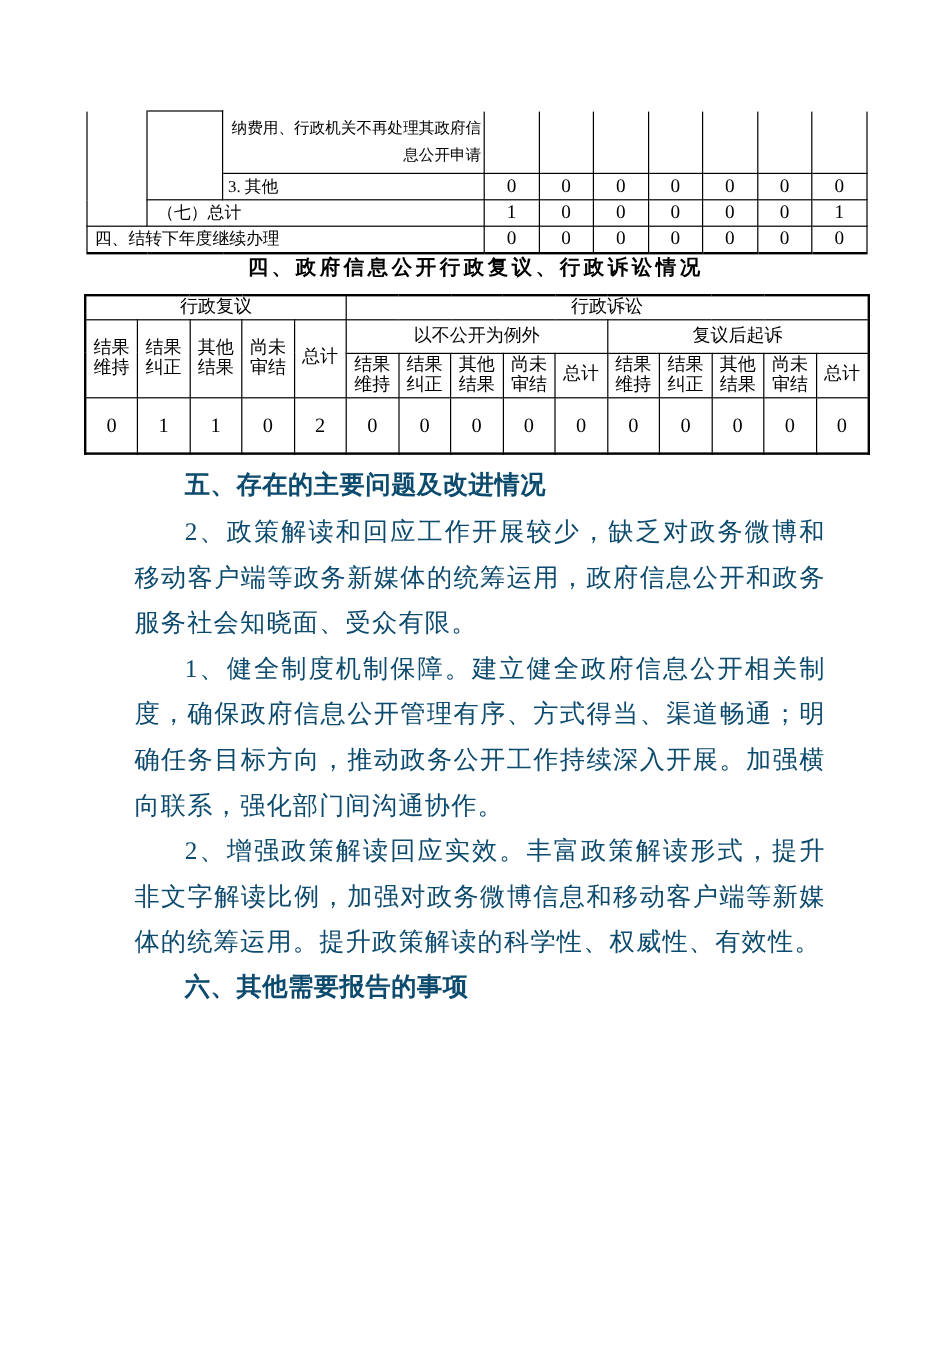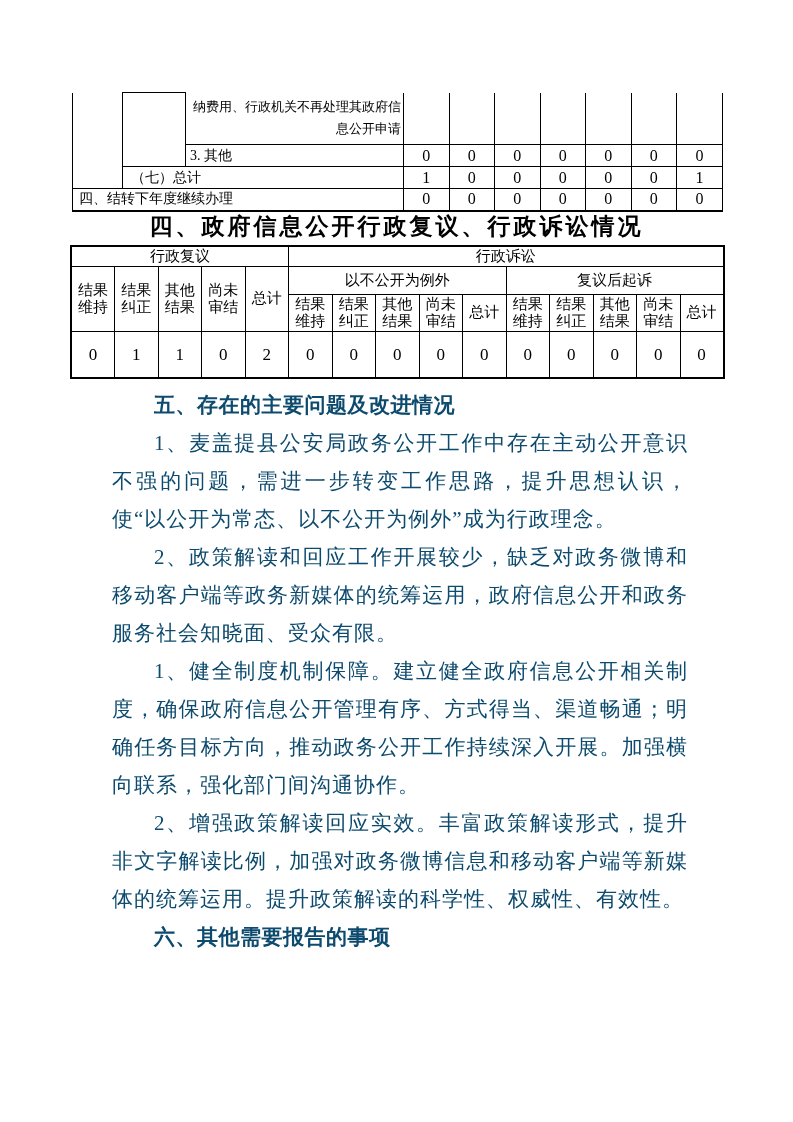--- a/index.html
+++ b/index.html
@@ -18,21 +18,21 @@
   .t1 td.no-top { border-top:none;text-align:right; }
   .t1 tr.last td { border-bottom:2px solid #000; }
   .t1 .lbl { text-align:left; }
   .t1 .num { text-align:center; font-size:16px; padding:0; }
   .t1 .wrapcell { font-size:13px; line-height:22px; padding:3px 2px 3px 4px; }
 
   
   .h4title {
     position:absolute; left:0; top:211px; width:793px; text-align:center;
     font-family:"Liberation Sans", sans-serif; font-weight:bold;
-    font-size:23px; letter-spacing:3px; color:#000;
+    font-size:17px; letter-spacing:3px; color:#000;
   }
 
   
   .t2 {
     position:absolute; left:70px; top:245px; width:653px;
     border-collapse:collapse; table-layout:fixed;
     font-size:15px; color:#000; border:2px solid #000;
   }
   .t2 th, .t2 td {
     border:1px solid #000; padding:0; text-align:center; vertical-align:middle;
@@ -168,20 +168,19 @@
       <td class="val">0</td>
       <td class="val">0</td>
       <td class="val">0</td>
       <td class="val">0</td>
     </tr>
   </tbody>
     </table>
 
   <div class="textblock">
     <div class="hsans">五、存在的主要问题及改进情况</div>
-    <div class="para">1、麦盖提县公安局政务公开工作中存在主动公开意识不强的问题，需进一步转变工作思路，提升思想认识，使“以公开为常态、以不公开为例外”成为行政理念。</div>
     <div class="para">2、政策解读和回应工作开展较少，缺乏对政务微博和移动客户端等政务新媒体的统筹运用，政府信息公开和政务服务社会知晓面、受众有限。</div>
     <div class="para">1、健全制度机制保障。建立健全政府信息公开相关制度，确保政府信息公开管理有序、方式得当、渠道畅通；明确任务目标方向，推动政务公开工作持续深入开展。加强横向联系，强化部门间沟通协作。</div>
     <div class="para">2、增强政策解读回应实效。丰富政策解读形式，提升非文字解读比例，加强对政务微博信息和移动客户端等新媒体的统筹运用。提升政策解读的科学性、权威性、有效性。</div>
     <div class="hsans">六、其他需要报告的事项</div>
   </div>
 
 </div>
 
 </body></html>

